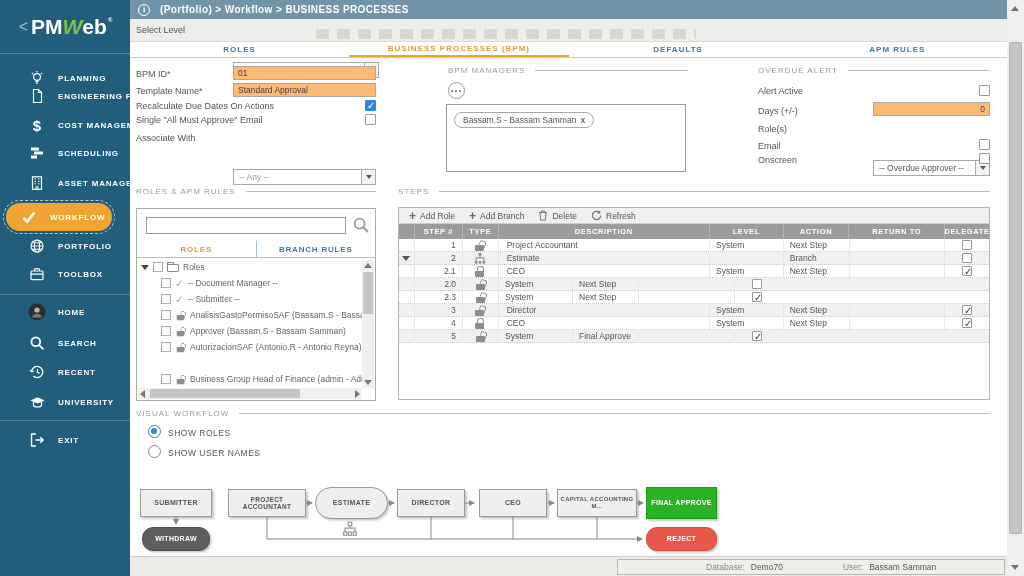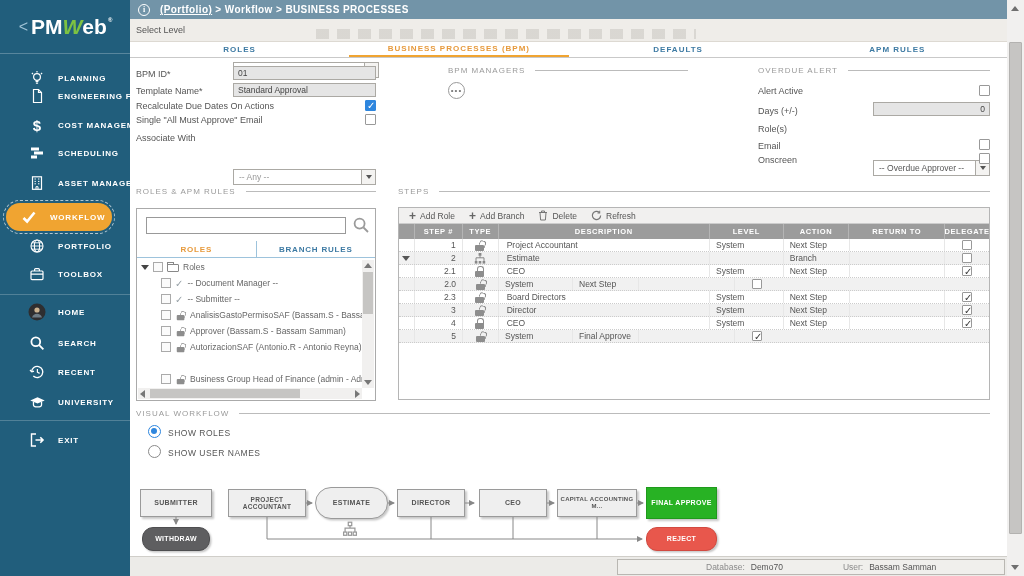--- a/index.html
+++ b/index.html
@@ -28,39 +28,39 @@
   .navitem.active .nicon{margin-left:14px;}
   .sdivider{position:absolute;left:0;width:130px;border-top:1px solid rgba(255,255,255,.22);}
   .dollar{font-size:15px;font-weight:bold;color:#fff;}
 
   
   #main{position:absolute;left:130px;top:0;width:877px;height:576px;background:#fff;}
   .topbar{position:absolute;left:0;top:0;width:877px;height:19px;background:#7294A8;display:flex;align-items:center;color:#fff;}
   .info-ic{width:12px;height:12px;border:1.3px solid #fff;border-radius:50%;margin-left:8px;display:flex;align-items:center;justify-content:center;
     font-size:8px;font-weight:bold;font-family:"Liberation Serif",serif;}
   .crumb{margin-left:10px;font-size:10px;font-weight:bold;letter-spacing:.4px;white-space:nowrap;}
-  .crumb .lnk{text-decoration:underline;cursor:pointer;text-align:right;}
+  .crumb .lnk{cursor:pointer;text-align:right;}
 
   .bandrow{position:absolute;left:0;top:19px;width:877px;height:23px;background:#EFEDE9;border-bottom:1px solid #DDD9D2;}
   .ghost{position:absolute;left:186px;top:10px;width:380px;height:10px;opacity:.22;
     background:repeating-linear-gradient(90deg,#8d8a82 0 13px,transparent 13px 21px);}
   .sl-label{position:absolute;left:6px;top:6px;font-size:9px;color:#555;}
   .dd{position:absolute;height:16px;background:#fff;border:1px solid #ABA9A4;display:flex;align-items:center;margin-top:40px;}
   .dd .dd-val{flex:1;padding:0 5px;font-size:8.5px;color:#555;white-space:nowrap;overflow:hidden;}
   .dd .dd-btn{width:14px;height:100%;border-left:1px solid #ABA9A4;background:#F4F3F1;display:flex;align-items:center;justify-content:center;cursor:pointer;flex:none;}
   .dd .dd-btn::after{content:"";border-left:3.5px solid transparent;border-right:3.5px solid transparent;border-top:4px solid #555;}
   #select-level-dd{left:103px;top:3px;width:146px;}
 
   .tabsrow{position:absolute;left:0;top:42px;width:877px;height:16px;background:#fff;border-bottom:1px solid #C9C9C9;display:flex;}
   .mtab{flex:1;display:flex;align-items:center;justify-content:center;font-size:8px;font-weight:bold;letter-spacing:1px;color:#3D7AA3;cursor:pointer;}
   .mtab.active{color:#E79A3C;border-bottom:2px solid #F0A431;}
 
   
   .lbl{position:absolute;font-size:9px;color:#555;white-space:nowrap;}
-  .inp{position:absolute;height:14px;border:1px solid #ABA9A4;background:#e5e5e5;font-size:8.5px;color:#444;padding:0 4px;
+  .inp{position:absolute;height:14px;border:1px solid #ABA9A4;background:#fdba74;font-size:8.5px;color:#444;padding:0 4px;
     font-family:"Liberation Sans",sans-serif;outline:none;}
   .cb{position:absolute;width:11px;height:11px;border:1px solid #999;background:#fff;border-radius:1px;cursor:pointer;}
   .cb.checked::after{content:"\2713";position:absolute;left:1px;top:-1px;font-size:10px;font-weight:bold;color:#3a3a3a;}
   .cb.blue.checked{background:#2E86DE;border-color:#2E86DE;}
   .cb.blue.checked::after{color:#fff;}
   .sec-h{position:absolute;display:flex;align-items:center;font-size:8px;letter-spacing:1px;color:#9a9a9a;white-space:nowrap;}
   .sec-h .rule{height:0;border-top:1px solid #bbb;margin-left:10px;}
   .radio{position:absolute;width:13px;height:13px;border:1.5px solid #8a8a8a;border-radius:50%;background:#fff;cursor:pointer;}
   .radio.selected{border-color:#2E86DE;}
   .radio.selected::after{content:"";position:absolute;left:2px;top:2px;width:6px;height:6px;border-radius:50%;background:#2E86DE;}
@@ -319,20 +319,23 @@
   <div class="dd" style="left:103px;top:129px;width:143px">
     <span class="dd-val" style="color:#999">-- Any --</span>
     <span class="dd-btn"></span>
   </div>
 
   <div class="sec-h" style="left:318px;top:66px;width:240px">
     <span>BPM MANAGERS</span>
       <span class="rule" style="flex:1"></span>
   </div>
   <div class="dots-btn" style="left:318px;top:82px">•••</div>
+  <div class="mgr-box" style="left:316px;top:104px;width:240px;height:68px">
+    <span class="tag"><span>Bassam.S - Bassam Samman</span><span class="x">x</span></span>
+  </div>
 
   <div class="sec-h" style="left:628px;top:66px;width:232px">
     <span>OVERDUE ALERT</span>
       <span class="rule" style="flex:1"></span>
   </div>
   <span class="lbl" style="left:628px;top:86px">Alert Active</span>
   <span class="cb" style="left:849px;top:85px"></span>
   <span class="lbl" style="left:628px;top:106px">Days (+/-)</span>
   <input class="inp" style="left: 743px; top: 102px; width: 117px; text-align: right;" value="0">
   <span class="lbl" style="left:628px;top:124px">Role(s)</span>
@@ -528,21 +531,20 @@
         </span>
     </div>
     <div class="trow" style="top:83px">
       <span class="c c-exp"></span>
       <span class="c c-step">2.3</span>
       <span class="c c-type">
           <span class="type-icon" data-type="unlock">
             <span class="lk"></span>
           </span>
         </span>
-      <span class="c c-desc">Board Directors</span>
       <span class="c c-level">System</span>
       <span class="c c-action">Next Step</span>
       <span class="c c-return"></span>
       <span class="c c-del">
           <span class="cb checked"></span>
         </span>
     </div>
     <div class="trow alt" style="top:96px">
       <span class="c c-exp"></span>
       <span class="c c-step">3</span>

